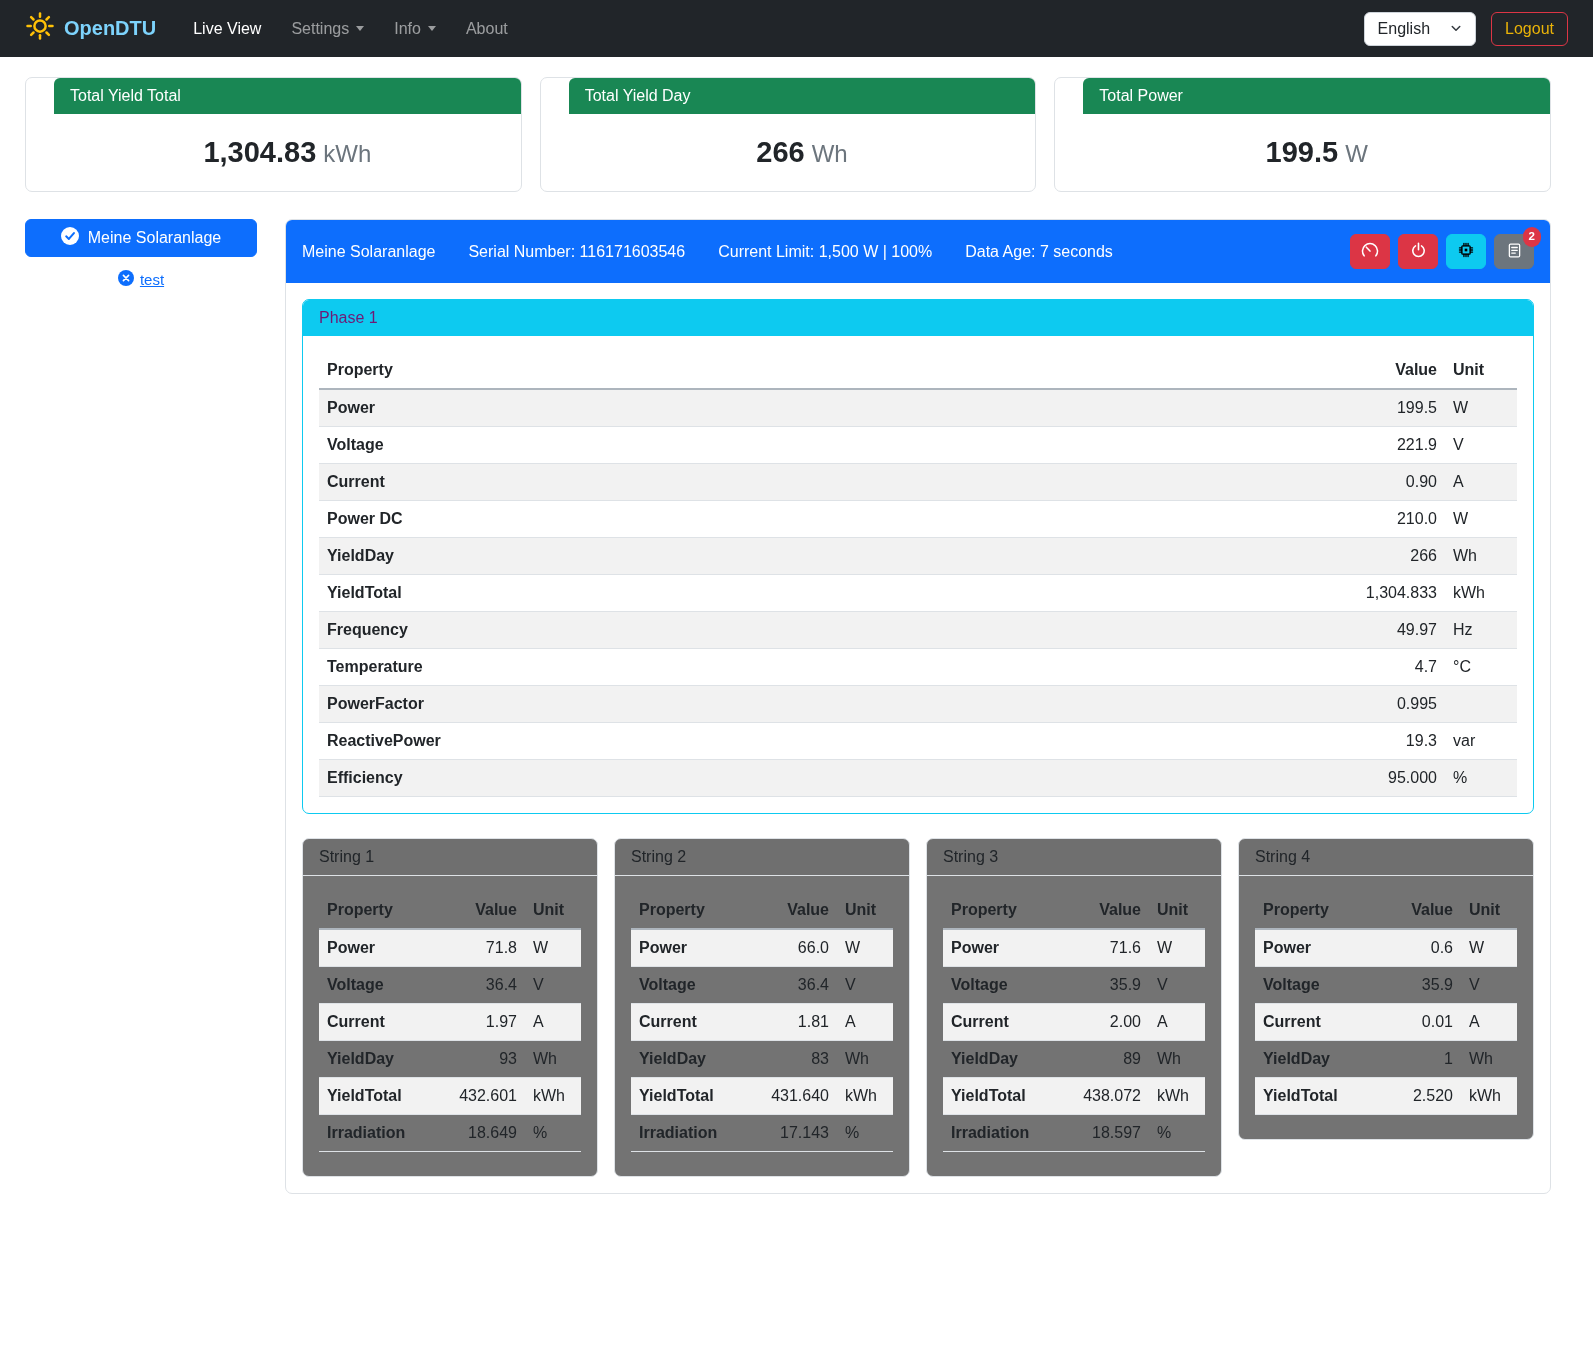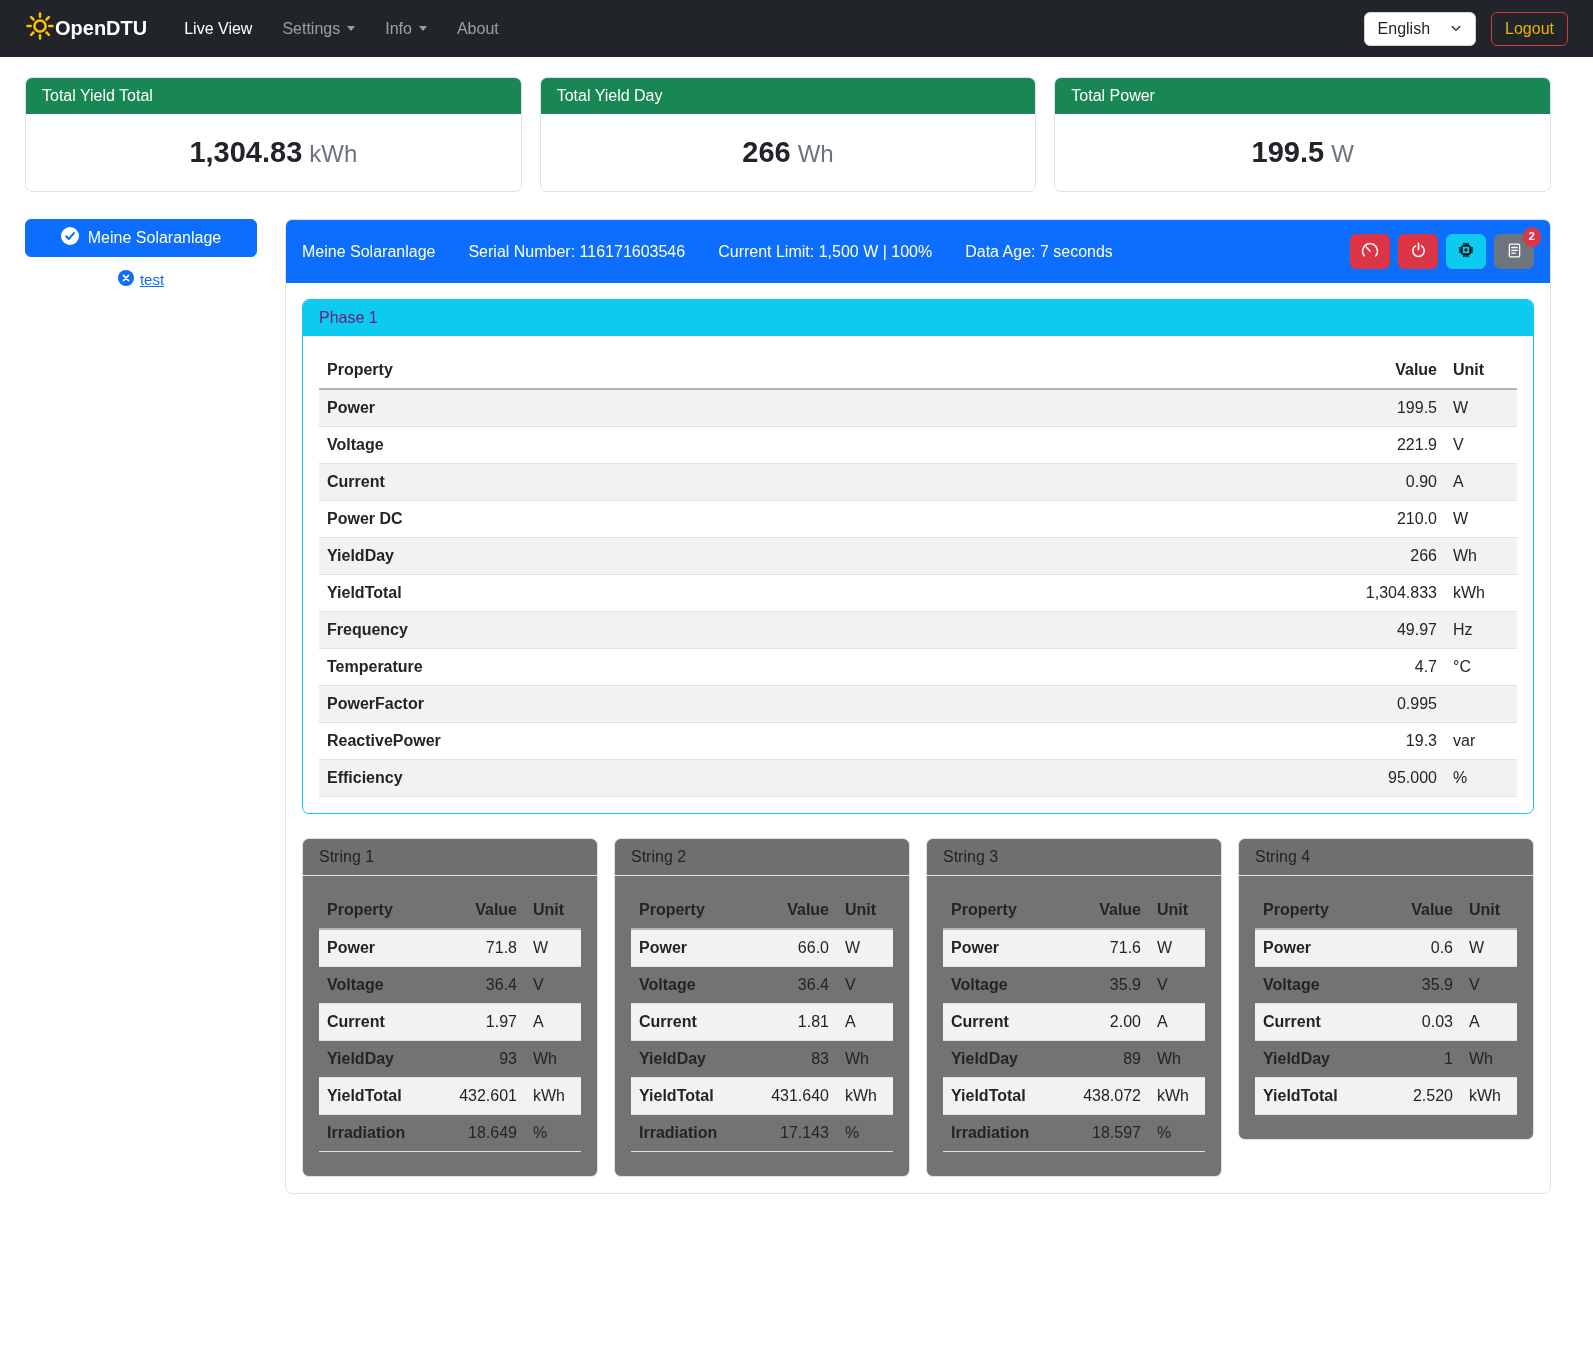--- a/index.html
+++ b/index.html
@@ -10,21 +10,21 @@
     color: #212529;
     font-size: 16px;
     min-height: 1359px;
   }
   
   .navbar {
     height: 57px; background: #212529;
     display: flex; align-items: center;
     padding: 0 25px; gap: 4px;
   }
-  .brand { display: flex; align-items: center; color: #ffffff; font-size: 20px; font-weight: 700; margin-right: 18px; cursor: pointer; }
+  .brand { display: flex; align-items: center; gap: 9px; color: #7dd3fc; font-size: 20px; font-weight: 700; margin-right: 18px; cursor: pointer; }
   .nav-links { display: flex; align-items: center; }
   .nav-link {
     color: rgba(255,255,255,.55); font-size: 16px; padding: 8px 15px;
     text-decoration: none; cursor: pointer; display: flex; align-items: center; gap: 7px;
   }
   .nav-link.active { color: #fff; }
   .caret-down {
     width: 0; height: 0; display: inline-block;
     border-left: 4.5px solid transparent; border-right: 4.5px solid transparent;
     border-top: 5px solid currentColor;
@@ -37,21 +37,21 @@
   .logout-btn {
     background: transparent; border: 1px solid #dc3545; color: #eab308;
     border-radius: 6px; padding: 7px 13px; font-size: 16px; cursor: pointer;
     font-family: inherit;
   }
   
   .container { padding: 20px 42px 28px 25px; }
   .page-title { font-size: 38px; font-weight: 600; letter-spacing: .2px; margin-bottom: 20px; }
   
   .cards-row { display: flex; gap: 18px; margin-bottom: 27px; }
-  .summary-card { flex: 1; border: 1px solid #dee2e6; border-radius: 7px; background: #fff; }
+  .summary-card { flex: 1; border: 1px solid #dee2e6; border-radius: 7px; background: #fff; padding-left: 28px; }
   .card-head-green { background: #198754; color: #fff; padding: 9px 16px; font-size: 16px; border-radius: 6px 6px 0 0; }
   .card-body-center { padding: 22px 16px; text-align: center; }
   .big-val { font-size: 29px; font-weight: 700; color: #212529; }
   .big-unit { font-size: 24px; color: #6c757d; margin-left: 7px; }
   
   .main { display: flex; gap: 28px; align-items: flex-start; }
   .sidebar { width: 232px; flex-shrink: 0; }
   .inv-btn {
     width: 100%; background: #0d6efd; border: 1px solid #0d6efd; color: #fff;
     border-radius: 6px; padding: 7px 10px; font-size: 16px; cursor: pointer;
@@ -519,21 +519,21 @@
                       <td>0.6</td>
                       <td>W</td>
                     </tr>
                     <tr>
                       <th>Voltage</th>
                       <td>35.9</td>
                       <td>V</td>
                     </tr>
                     <tr>
                       <th>Current</th>
-                      <td>0.03</td>
+                      <td>0.01</td>
                       <td>A</td>
                     </tr>
                     <tr>
                       <th>YieldDay</th>
                       <td>1</td>
                       <td>Wh</td>
                     </tr>
                     <tr>
                       <th>YieldTotal</th>
                       <td>2.520</td>

